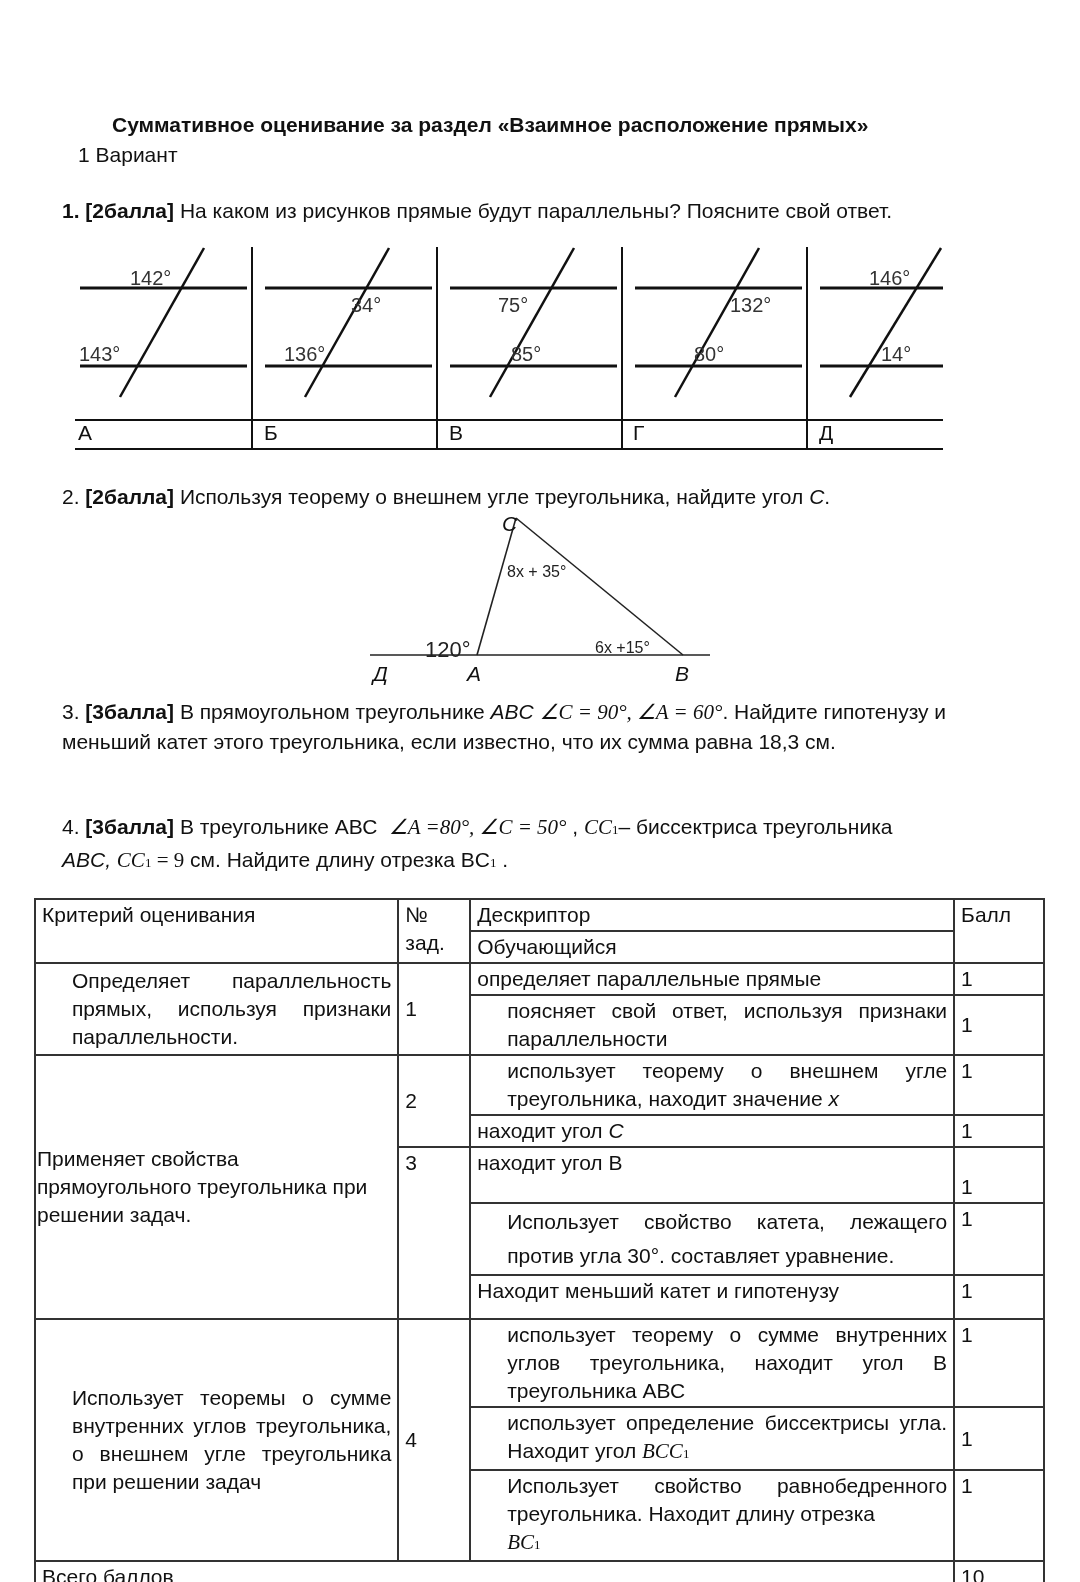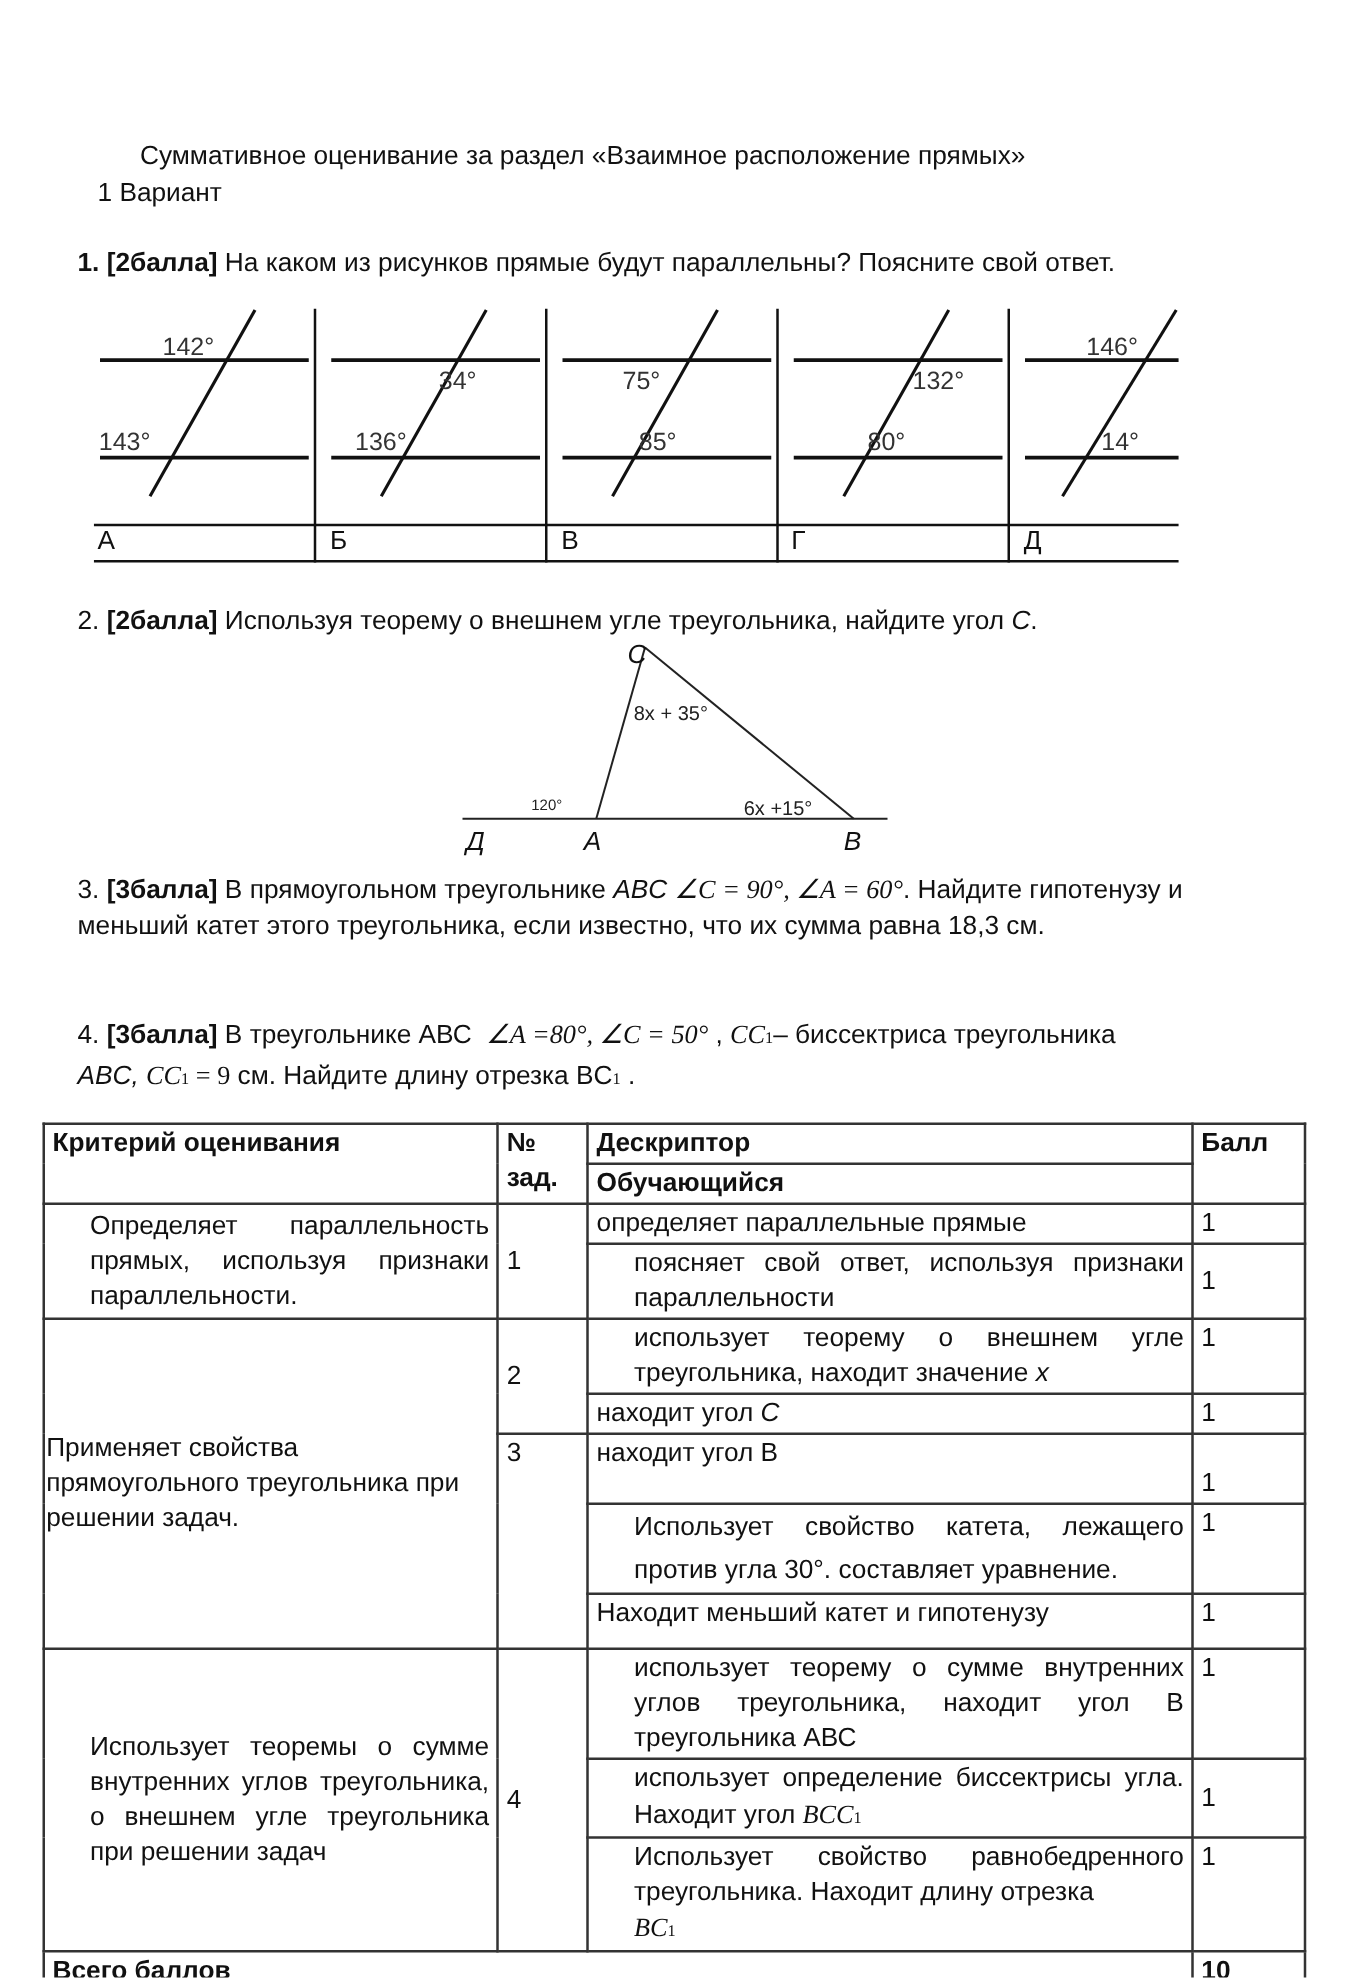--- a/index.html
+++ b/index.html
@@ -1,18 +1,18 @@
 <!DOCTYPE html>
 <html><head>
 <meta charset="utf-8">
 <style>
   html, body { margin: 0; padding: 0; background: #ffffff; }
   body { width: 1080px; height: 1582px; position: relative; overflow: hidden; color: #111; font-family: "Liberation Sans", sans-serif; }
   .abs { position: absolute; }
-  .title { left: 112px; top: 113px; font-size: 21px; font-weight: normal; white-space: nowrap; }
+  .title { left: 112px; top: 113px; font-size: 21px; font-weight: bold; white-space: nowrap; }
   .variant { left: 78px; top: 143px; font-size: 21px; }
   .task { left: 62px; font-size: 21px; line-height: 29px; width: 900px; }
   .task b { font-weight: bold; }
   .math { font-family: "Liberation Serif", serif; font-style: italic; }
   .mathn { font-family: "Liberation Serif", serif; }
   .it { font-style: italic; }
   .sub { font-size: 13px; }
 
   
   .fig-strip { left: 75px; top: 245px; width: 868px; height: 210px; }
@@ -24,21 +24,21 @@
   .tri { left: 365px; top: 508px; width: 360px; height: 180px; }
   .tri svg { position: absolute; left: 0; top: 0; }
   .tri .lbl { position: absolute; font-size: 21px; font-style: italic; }
   .tri .alab { position: absolute; font-size: 16px; color: #222; }
 
   
   table.rub { position: absolute; left: 34px; top: 898px; width: 1011px; border-collapse: collapse; font-size: 21px; }
   table.rub td { border: 2px solid #333; vertical-align: top; padding: 1px 6px; line-height: 28px; }
   table.rub td.j { text-align: justify; text-align-last: left; padding-left: 36px; }
   table.rub td.c { text-align: left; }
-  table.rub td.h { font-weight: bold; }
+  table.rub td.h { font-weight: normal; }
 </style>
 </head>
 <body>
 
 <div class="abs title">Суммативное оценивание за раздел «Взаимное расположение прямых»</div>
 <div class="abs variant">1 Вариант</div>
 
 <div class="abs task" style="top:196px;">
   <b>1.</b>
   <b>[2балла]</b>
@@ -125,21 +125,21 @@
       <line x1="112" y1="147" x2="151" y2="10"></line>
       <line x1="151" y1="10" x2="318" y2="147"></line>
     </g>
   </svg>
   <span class="lbl" style="left:137px; top:4px;">C</span>
   <span class="lbl" style="left:102px; top:154px;">A</span>
   <span class="lbl" style="left:310px; top:154px;">B</span>
   <span class="lbl" style="left:8px; top:154px;">Д</span>
   <span class="alab" style="left:142px; top:55px;">8x + 35°</span>
   <span class="alab" style="left:230px; top:131px;">6x +15°</span>
-  <span class="alab" style="left:60px; top:129px; font-size:12px;">120°</span>
+  <span class="alab" style="left:60px; top:129px; font-size:22px;">120°</span>
 </div>
 
 <div class="abs task" style="top:697px;">
   <span>3.</span>
   <b>[3балла]</b>
   <span>В прямоугольном треугольнике</span>
   <span class="it">ABC</span>
   <span class="math">∠C = 90°, ∠A = 60°</span><span>. Найдите гипотенузу и меньший катет этого треугольника, если известно, что их сумма равна 18,3 см.</span>
 </div>
 

